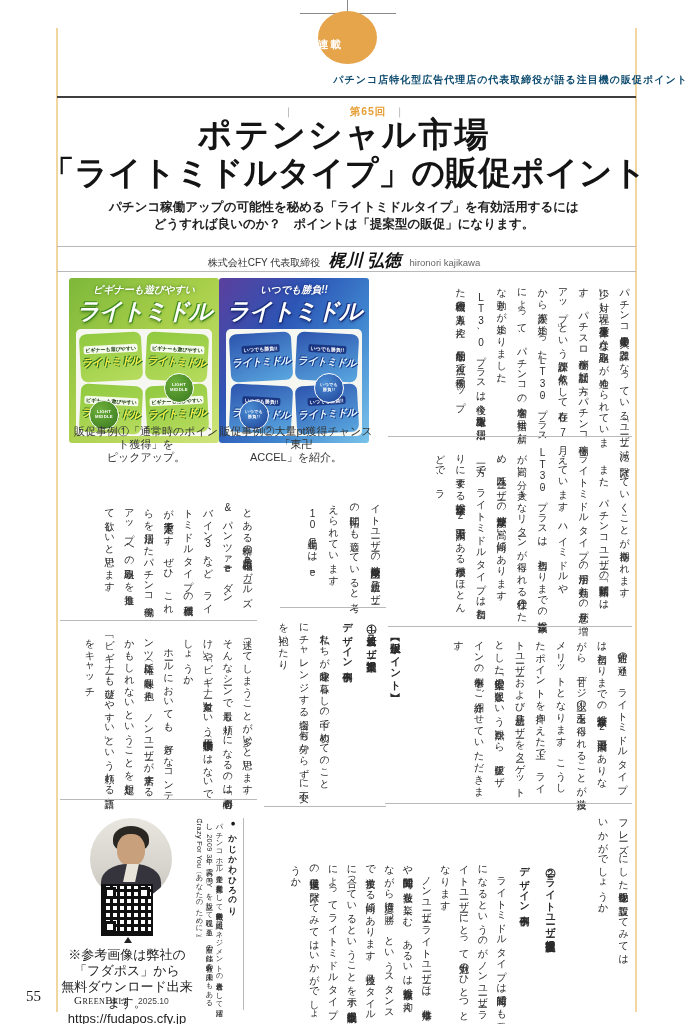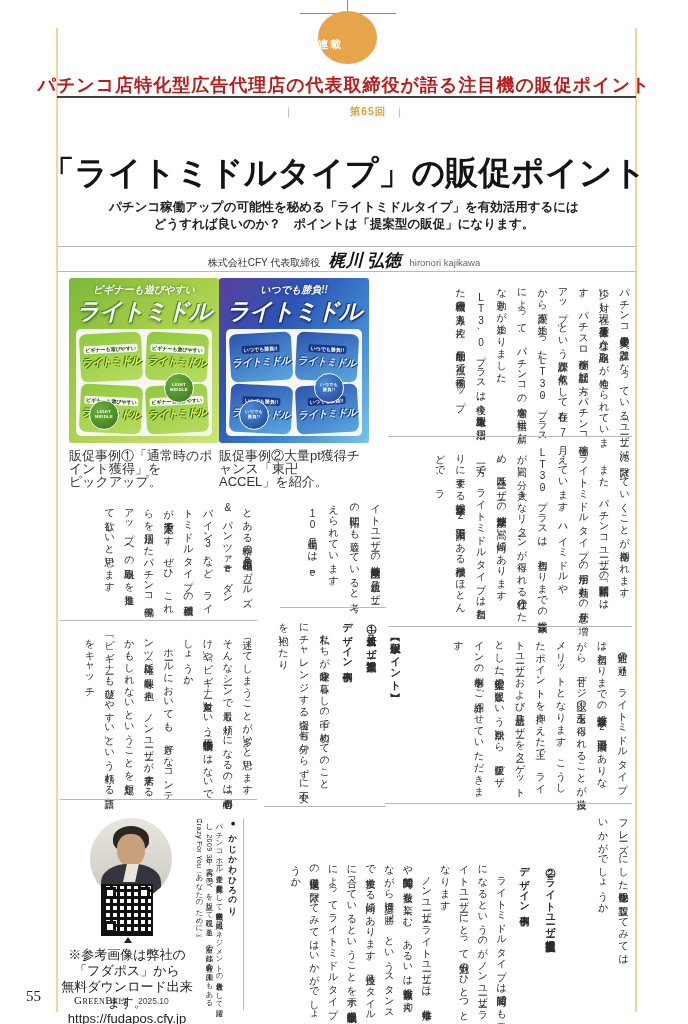--- a/index.html
+++ b/index.html
@@ -12,22 +12,22 @@
   .vt-mixed{position:absolute;writing-mode:vertical-rl;text-orientation:mixed;white-space:pre-line;}
   .hrule{position:absolute;height:1px;background:#b9b9b9;}
   .vrule{position:absolute;width:1px;background:#b9b9b9;}
   .oline{position:absolute;width:2px;background:#f3d5a0;}
   
   .crosshair-v{position:absolute;width:1px;background:#8a8a8a;}
   .crosshair-h{position:absolute;height:1px;background:#8a8a8a;}
   .serial{position:absolute;left:318px;top:11px;width:59px;height:53px;border-radius:50%;
           background:#e6a44b;display:flex;align-items:center;}
   .serial span{color:#fff;font-weight:bold;font-size:10.5px;letter-spacing:2px;padding-top:14px;}
-  .headline{position:absolute;left:0;top:73px;width:100%;text-align:center;font-size:18px;
-            font-weight:bold;color:#b91c1c;letter-spacing:1px;}
+  .headline{position:absolute;left:0;top:73px;width:100%;text-align:right;font-size:10px;
+            font-weight:bold;color:#0c4a6e;letter-spacing:1px;}
   .hdrule{position:absolute;left:57px;top:96px;width:579px;height:2px;background:#3f3f3f;}
   .episode{position:absolute;left:0;top:101px;width:100%;text-align:center;}
   .episode .bar{color:#9a9a9a;font-size:10px;}
   .episode .ep{color:#e79f35;font-weight:bold;font-size:10.5px;letter-spacing:1px;padding:0 4px;margin-left:48px;}
   .title1{position:absolute;left:0;top:112px;width:100%;text-align:center;font-family:"Liberation Serif",serif;
           font-weight:bold;font-size:34px;color:#141414;letter-spacing:2px;}
   .title2{position:absolute;left:0;top:151px;width:100%;text-align:center;font-family:"Liberation Serif",serif;
           font-weight:bold;font-size:33px;color:#141414;letter-spacing:0px;}
   .sub{position:absolute;left:0;width:100%;text-align:center;font-size:12.5px;font-weight:bold;color:#222;}
   .author{position:absolute;left:0;top:249px;width:100%;text-align:center;}
@@ -42,21 +42,21 @@
               font-style:italic;font-size:23px;letter-spacing:-1px;}
   .panel{position:absolute;left:7px;right:7px;top:51px;bottom:7px;background:#f7f7f2;border-radius:5px;
          padding:4px;display:grid;grid-template-columns:1fr 1fr;grid-template-rows:1fr 1fr;gap:4px;box-sizing:border-box;}
   .card{border-radius:7px;display:flex;flex-direction:column;align-items:center;justify-content:center;gap:2px;}
   .card .chip{font-size:5px;font-weight:bold;padding:1px 2px;border-radius:2px;}
   .card .ct{font-size:10px;font-weight:900;font-style:italic;letter-spacing:-0.5px;}
   .badge{position:absolute;width:28px;height:28px;border-radius:50%;border:1.5px solid #fff;
          display:flex;flex-direction:column;align-items:center;justify-content:center;color:#fff;
          font-weight:bold;line-height:1.1;}
   .badge div{font-size:4.2px;letter-spacing:0.3px;}
-  .caption{position:absolute;top:449px;width:154px;font-size:13px;line-height:13px;color:#333;white-space:pre-line;}
+  .caption{position:absolute;top:425px;width:154px;font-size:11px;line-height:13px;color:#333;white-space:pre-line;text-align:center;}
   
   .g-bg{background:linear-gradient(135deg,#7db83a 0%,#a8cf4a 45%,#cfe47a 100%);}
   .g-tag{text-shadow:0 0 3px rgba(50,110,10,.9);}
   .g-ttl{text-shadow:1px 1px 0 #3f8a1e,-1px -1px 0 #3f8a1e,0 2px 3px rgba(40,90,10,.6);}
   .g-card{background:linear-gradient(160deg,#8fc93f,#b8dc5e);}
   .g-chip{background:rgba(255,255,255,.9);color:#163a08;}
   .g-ct{color:#f8ef46;text-shadow:1px 1px 0 #2a6b1f,-1px -1px 0 #2a6b1f;}
   .g-badge{background:radial-gradient(circle at 35% 30%,#6cb03a,#39761f);}
   
   .b-bg{background:linear-gradient(125deg,#5c3f9d 0%,#2c55b5 35%,#3f85cf 65%,#79c3ea 100%);}
@@ -103,20 +103,21 @@
     <span>連載</span>
   </div>
   <div class="headline">パチンコ店特化型広告代理店の代表取締役が語る注目機の販促ポイント</div>
   <div class="hdrule"></div>
   <div class="episode">
     <span class="bar">｜</span>
     <span class="ep">第65回</span>
     <span class="bar">｜</span>
   </div>
 
+  <div class="title1">ポテンシャル市場</div>
   <div class="title2">「ライトミドルタイプ」の販促ポイント</div>
   <div class="sub" style="top:199px;">パチンコ稼働アップの可能性を秘める「ライトミドルタイプ」を有効活用するには</div>
   <div class="sub" style="top:216px;">どうすれば良いのか？　ポイントは「提案型の販促」になります。</div>
 
   <div class="hrule" style="left:57px;top:246px;width:579px;"></div>
   <div class="author">
     <span class="aff">株式会社CFY 代表取締役</span>
     <span class="nm">梶川 弘徳</span>
     <span class="ro">hironori kajikawa</span>
   </div>

